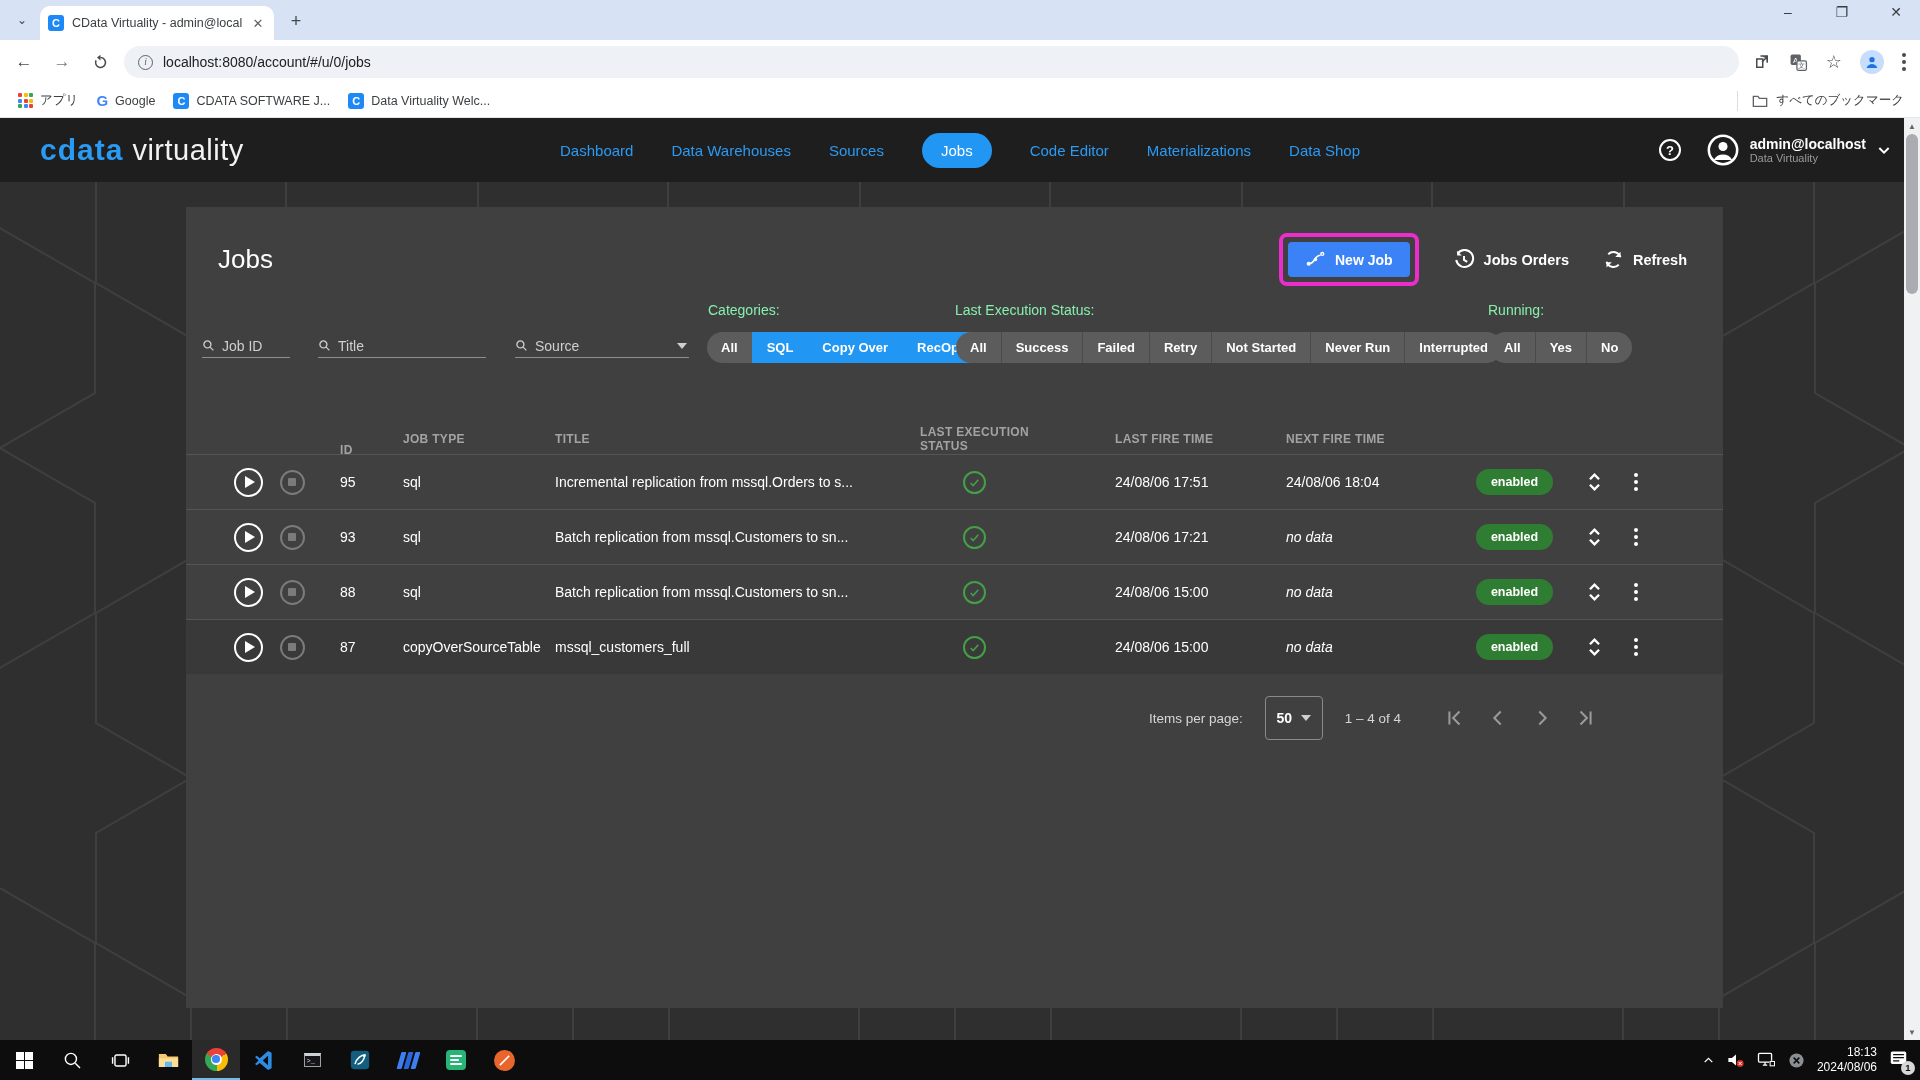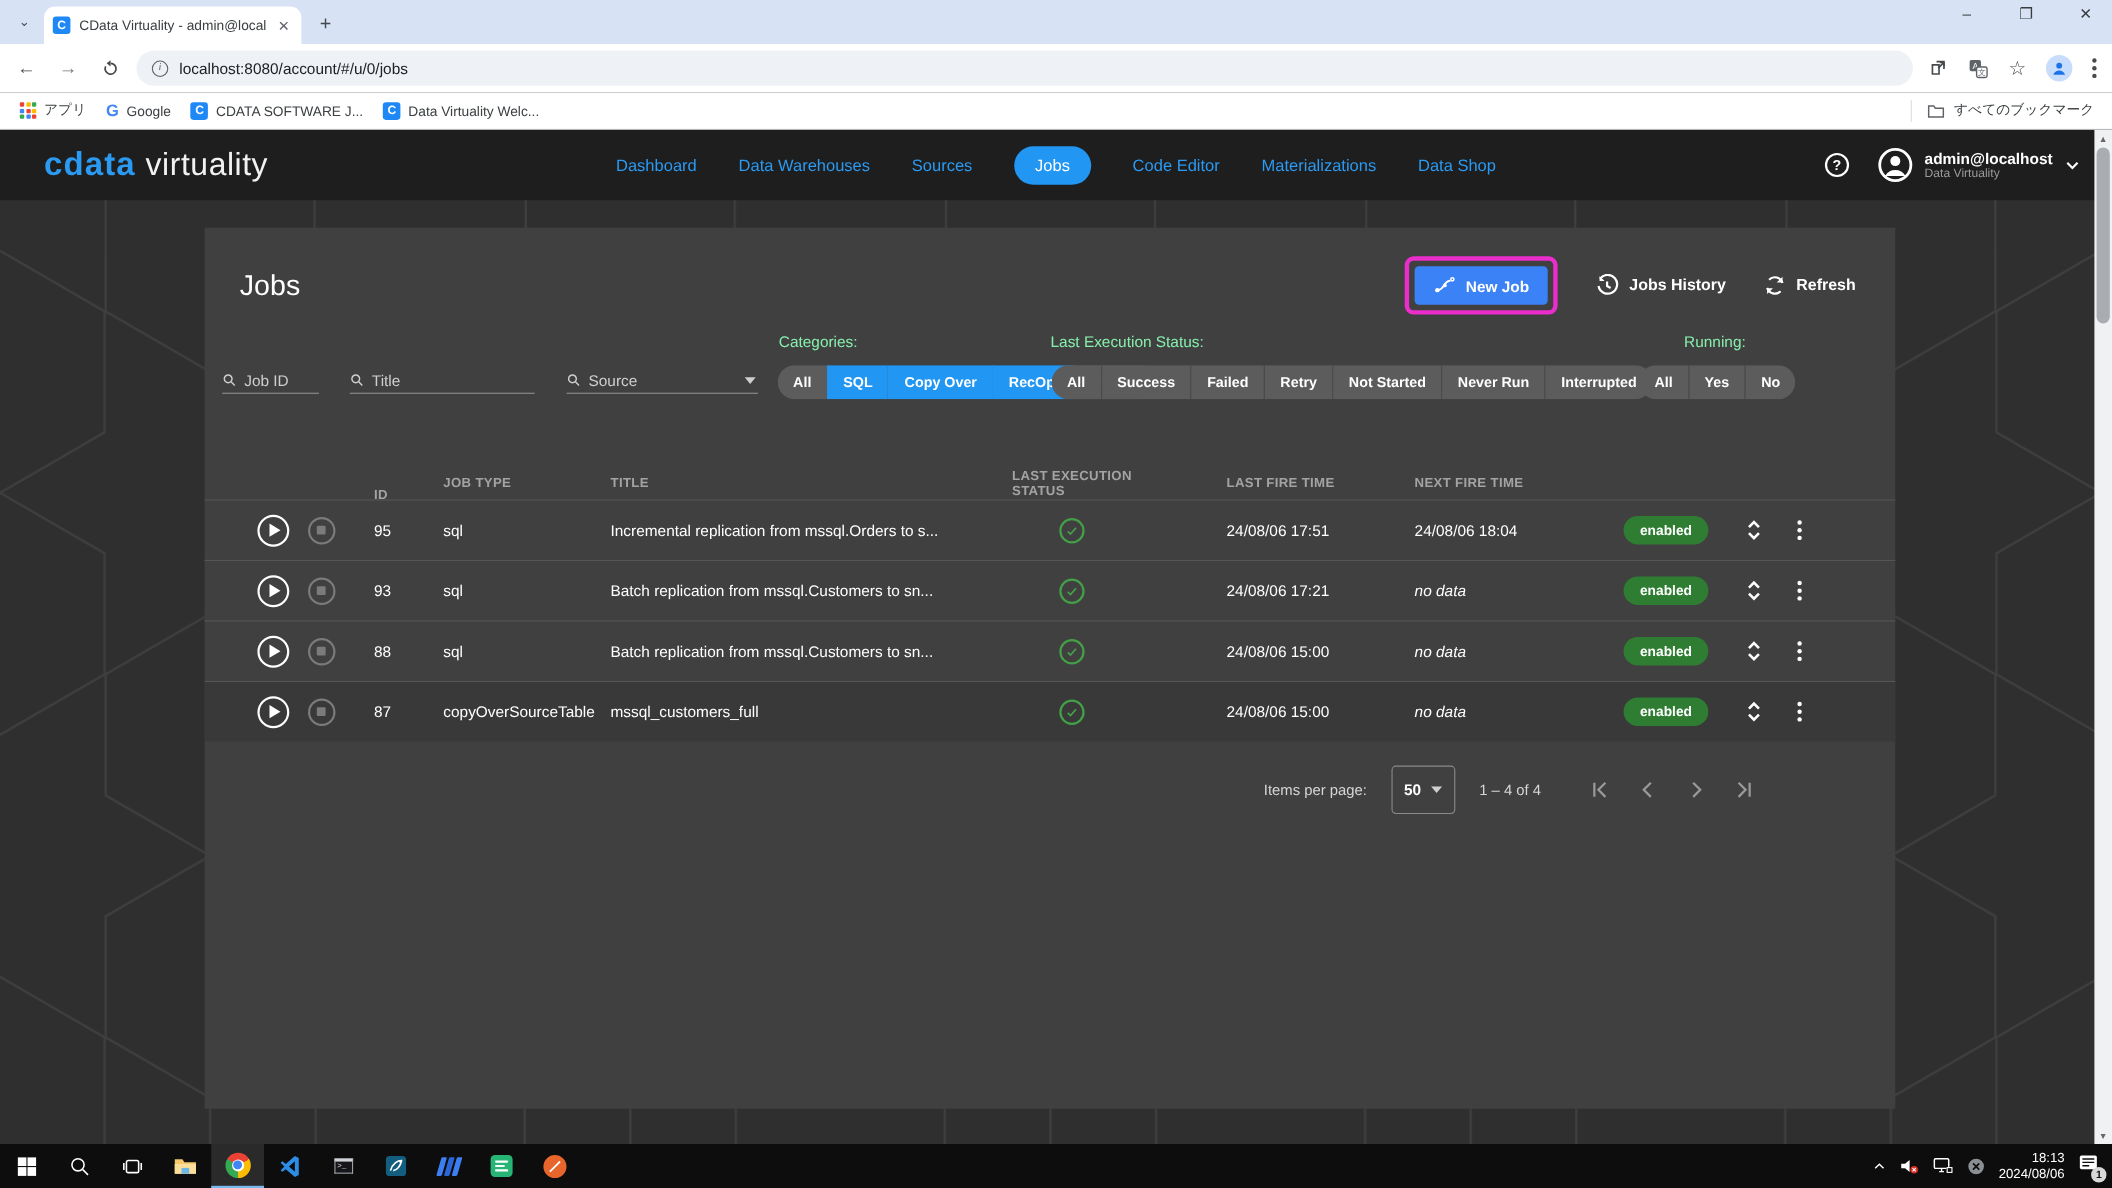--- a/index.html
+++ b/index.html
@@ -286,21 +286,21 @@
                 </svg>
               <span>New Job</span>
             </button>
           </div>
           <button class="btn-ghost">
             <svg width="22" height="22" viewBox="0 0 24 24">
                 <path d="M5 5a9.3 9.3 0 1 1-1.5 7" fill="none" stroke="#fff" stroke-width="2.2"></path>
                 <path d="M4.5 2v5h5z" fill="#fff"></path>
                 <path d="M12 7.5V12l3.5 2" fill="none" stroke="#fff" stroke-width="2.2"></path>
               </svg>
-            <span>Jobs History</span>
+            <span>Jobs Orders</span>
           </button>
           <button class="btn-ghost">
             <svg width="21" height="21" viewBox="0 0 24 24">
                 <path d="M6 6a8.4 8.4 0 0 1 14 3.5M18 18A8.4 8.4 0 0 1 4 14.5" fill="none" stroke="#fff" stroke-width="2.2"></path>
                 <path d="M20 3v6h-6z" fill="#fff"></path>
                 <path d="M4 21v-6h6z" fill="#fff"></path>
               </svg>
             <span>Refresh</span>
           </button>
         </div>
@@ -343,21 +343,21 @@
         <div class="chipgroup" style="left:770px; top:42px;">
           <span class="chip">All</span>
           <span class="chip">Success</span>
           <span class="chip">Failed</span>
           <span class="chip">Retry</span>
           <span class="chip">Not Started</span>
           <span class="chip">Never Run</span>
           <span class="chip">Interrupted</span>
         </div>
 
-        <div class="f-label" style="left:1345px; top:12px;">Running:</div>
+        <div class="f-label" style="left:1302px; top:12px;">Running:</div>
         <div class="chipgroup" style="left:1304px; top:42px;">
           <span class="chip">All</span>
           <span class="chip">Yes</span>
           <span class="chip">No</span>
         </div>
       </div>
 
       <div class="tgrid thead">
         <span></span>
           <span></span>

